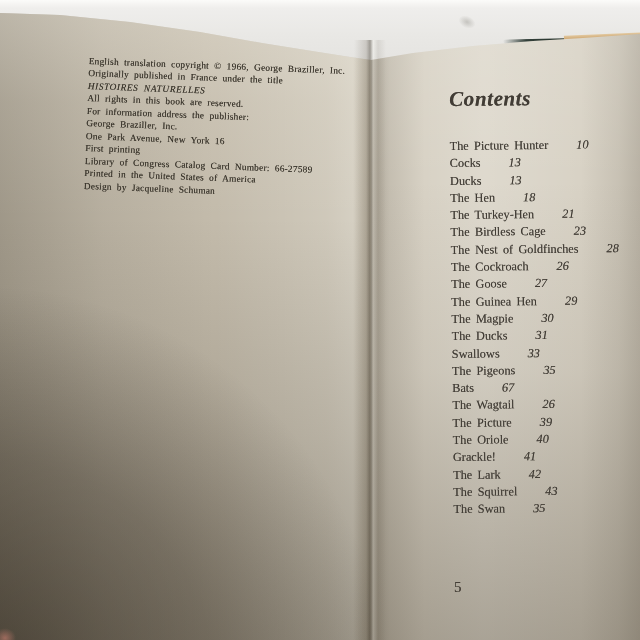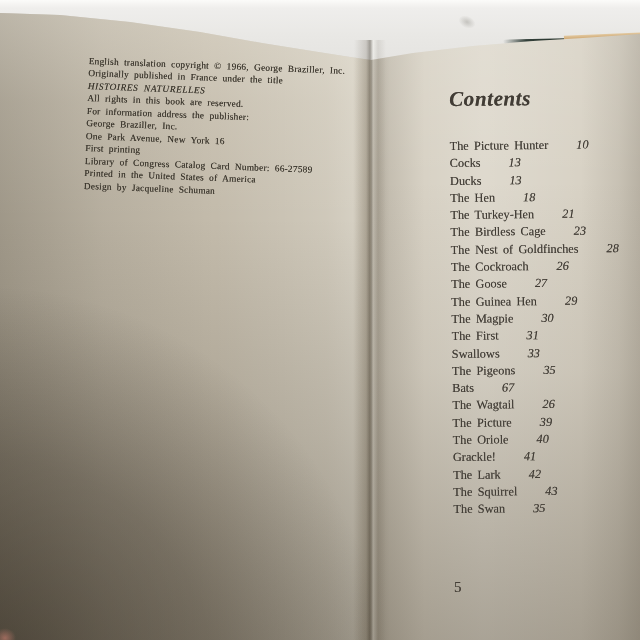--- a/index.html
+++ b/index.html
@@ -148,21 +148,21 @@
     <div class="toc-row"><span class="toc-title">Cocks</span><span class="toc-page">13</span></div>
     <div class="toc-row"><span class="toc-title">Ducks</span><span class="toc-page">13</span></div>
     <div class="toc-row"><span class="toc-title">The Hen</span><span class="toc-page">18</span></div>
     <div class="toc-row"><span class="toc-title">The Turkey-Hen</span><span class="toc-page">21</span></div>
     <div class="toc-row"><span class="toc-title">The Birdless Cage</span><span class="toc-page">23</span></div>
     <div class="toc-row"><span class="toc-title">The Nest of Goldfinches</span><span class="toc-page">28</span></div>
     <div class="toc-row"><span class="toc-title">The Cockroach</span><span class="toc-page">26</span></div>
     <div class="toc-row"><span class="toc-title">The Goose</span><span class="toc-page">27</span></div>
     <div class="toc-row"><span class="toc-title">The Guinea Hen</span><span class="toc-page">29</span></div>
     <div class="toc-row"><span class="toc-title">The Magpie</span><span class="toc-page">30</span></div>
-    <div class="toc-row"><span class="toc-title">The First</span><span class="toc-page">31</span></div>
+    <div class="toc-row"><span class="toc-title">The Ducks</span><span class="toc-page">31</span></div>
     <div class="toc-row"><span class="toc-title">Swallows</span><span class="toc-page">33</span></div>
     <div class="toc-row"><span class="toc-title">The Pigeons</span><span class="toc-page">35</span></div>
     <div class="toc-row"><span class="toc-title">Bats</span><span class="toc-page">67</span></div>
     <div class="toc-row"><span class="toc-title">The Wagtail</span><span class="toc-page">26</span></div>
     <div class="toc-row"><span class="toc-title">The Picture</span><span class="toc-page">39</span></div>
     <div class="toc-row"><span class="toc-title">The Oriole</span><span class="toc-page">40</span></div>
     <div class="toc-row"><span class="toc-title">Grackle!</span><span class="toc-page">41</span></div>
     <div class="toc-row"><span class="toc-title">The Lark</span><span class="toc-page">42</span></div>
     <div class="toc-row"><span class="toc-title">The Squirrel</span><span class="toc-page">43</span></div>
     <div class="toc-row"><span class="toc-title">The Swan</span><span class="toc-page">35</span></div>

